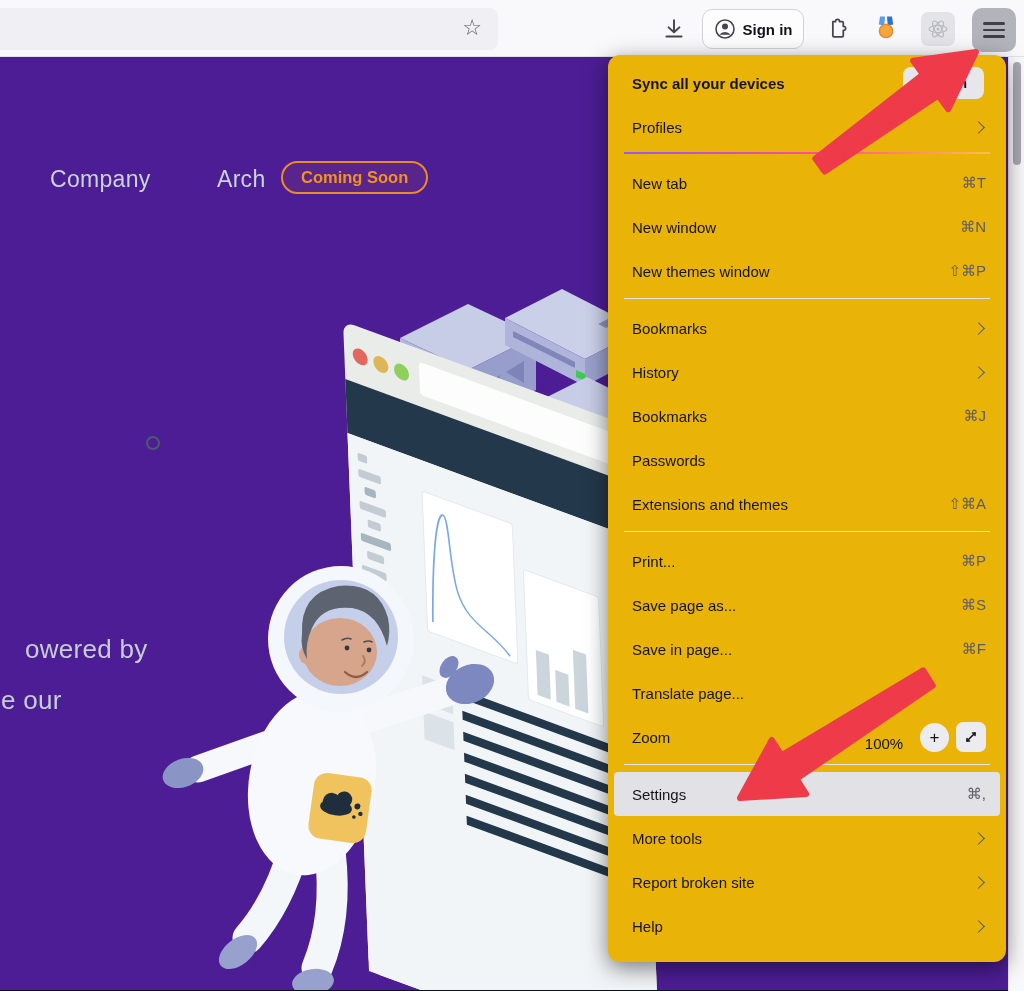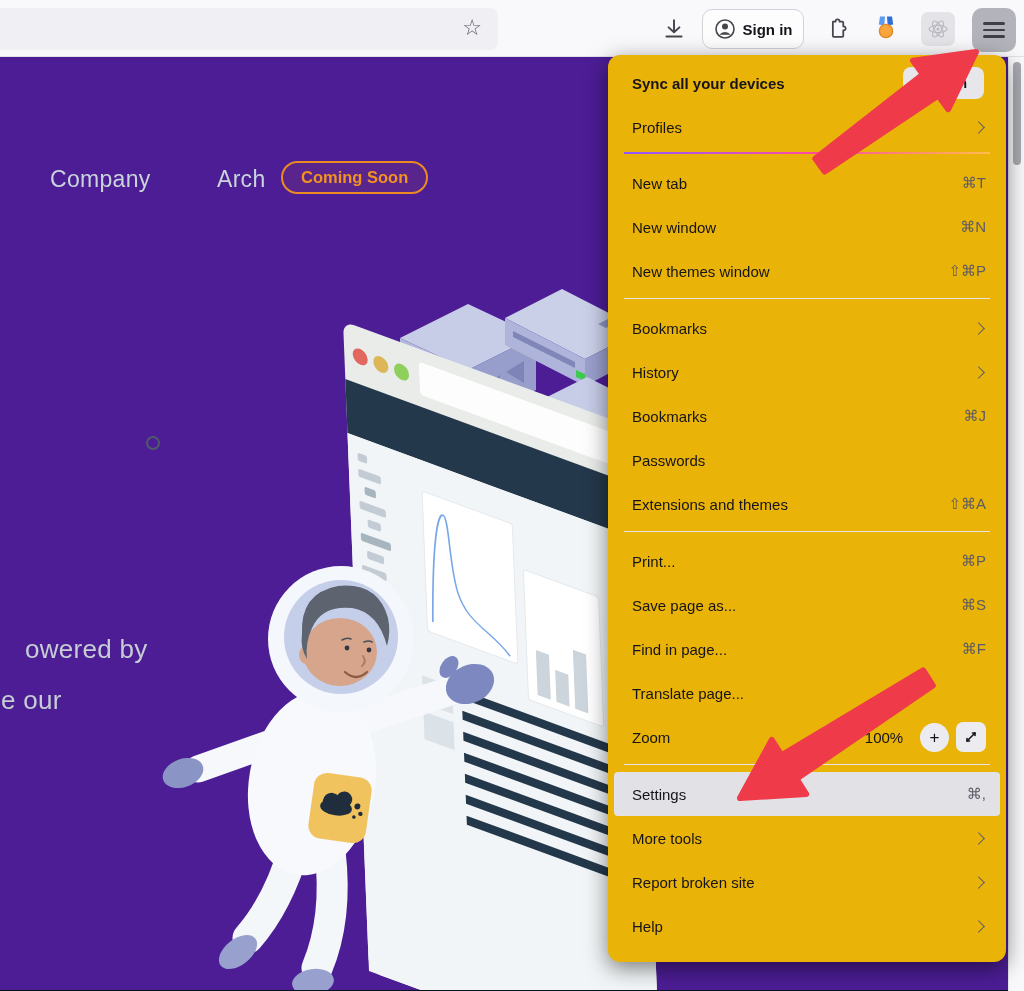--- a/index.html
+++ b/index.html
@@ -41,21 +41,21 @@
   .menu-header { height:44px; display:flex; align-items:center; justify-content:space-between; padding:0 16px 0 18px; }
   .mh-title { font-size:15px; font-weight:bold; color:#15141a; }
   .mh-btn { background:#e6e6eb; border:none; border-radius:8px; height:32px; padding:0 17px; font-size:14px; font-weight:600; color:#15141a; font-family:inherit; cursor:pointer; }
   .mi { height:44px; display:flex; align-items:center; padding:0 14px 0 18px; font-size:15px; color:#15141a; border-radius:4px; cursor:pointer; }
   .mi-label { flex:1; }
   .mi-sc { color:#5b5b66; font-size:15px; }
   .chev { width:9px; height:9px; border-right:1.8px solid #5b5b66; border-top:1.8px solid #5b5b66; transform:rotate(45deg); margin-right:3px; }
   .divider { height:1px; background:#e3e3e8; margin:5px 10px 7px; }
   .divider.grad { height:2px; margin:3px 10px 7px; background:linear-gradient(90deg,#9059ff 0%,#ff4aa2 52%,#ffbd4f 100%); }
   .mi.highlight { background:#e1e1e6; }
-  .zoom-controls { display:flex; align-items:center; gap:7px; }
+  .zoom-controls { display:flex; align-items:flex-end; gap:7px; }
   .zbtn { border:none; background:#ececf0; color:#15141a; font-size:17px; line-height:1; cursor:pointer; display:flex; align-items:center; justify-content:center; font-family:inherit; }
   .zbtn.round { width:29px; height:29px; border-radius:50%; }
   .zbtn.square { width:30px; height:30px; border-radius:7px; }
   .zval { border:none; background:none; font-size:15px; color:#15141a; width:58px; text-align:center; font-family:inherit; cursor:pointer; }
 
   
   .arrows { position:absolute; top:0; left:0; z-index:50; pointer-events:none; }
 </style>
 </head>
 <body>
@@ -272,21 +272,21 @@
   <div class="divider"></div>
   <div class="mi">
     <span class="mi-label">Print...</span>
     <span class="mi-sc">⌘P</span>
   </div>
   <div class="mi">
     <span class="mi-label">Save page as...</span>
     <span class="mi-sc">⌘S</span>
   </div>
   <div class="mi">
-    <span class="mi-label">Find in page...</span>
+    <span class="mi-label">Save in page...</span>
     <span class="mi-sc">⌘F</span>
   </div>
   <div class="mi">
     <span class="mi-label">Translate page...</span>
   </div>
   <div class="mi">
     <span class="mi-label">Zoom</span>
     <span class="zoom-controls">
       <button class="zbtn round">
           <span>−</span>

